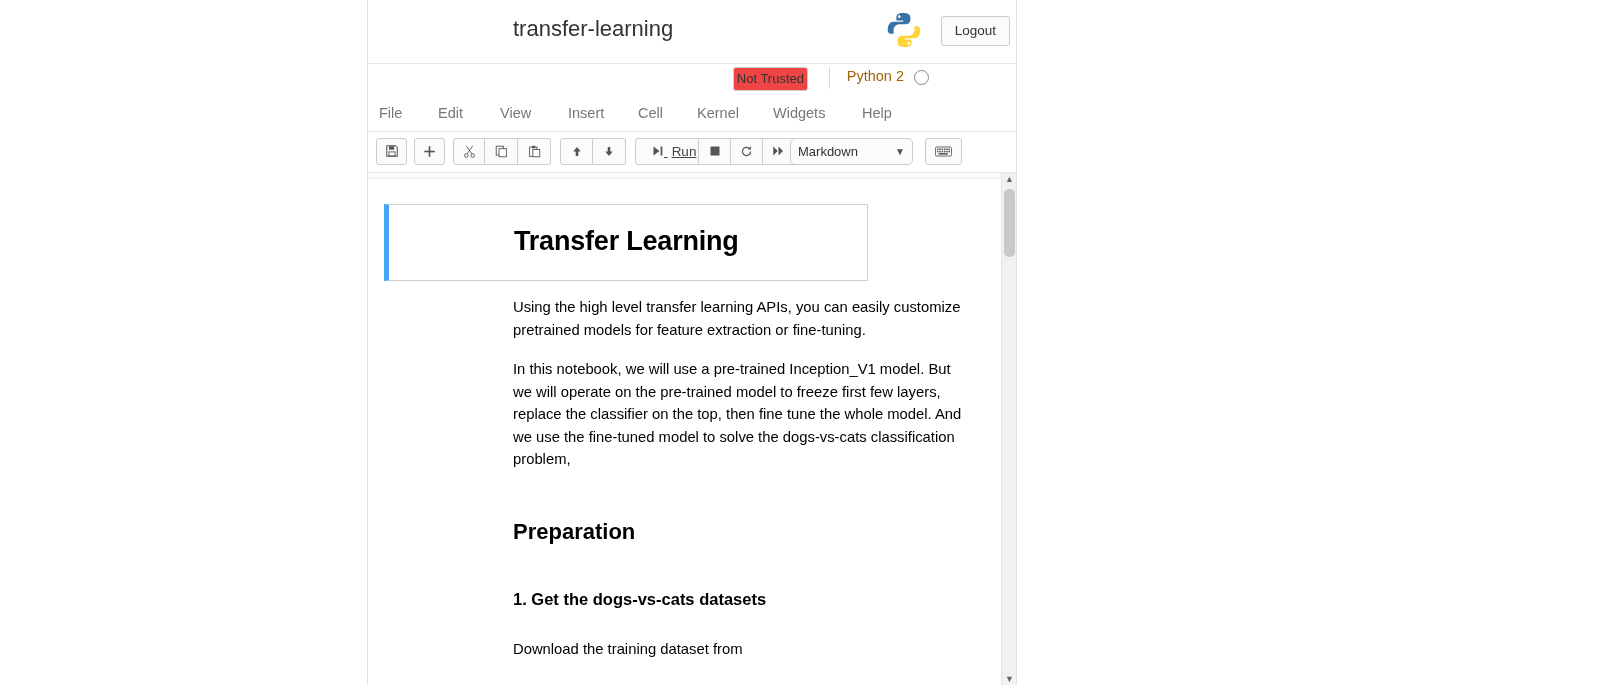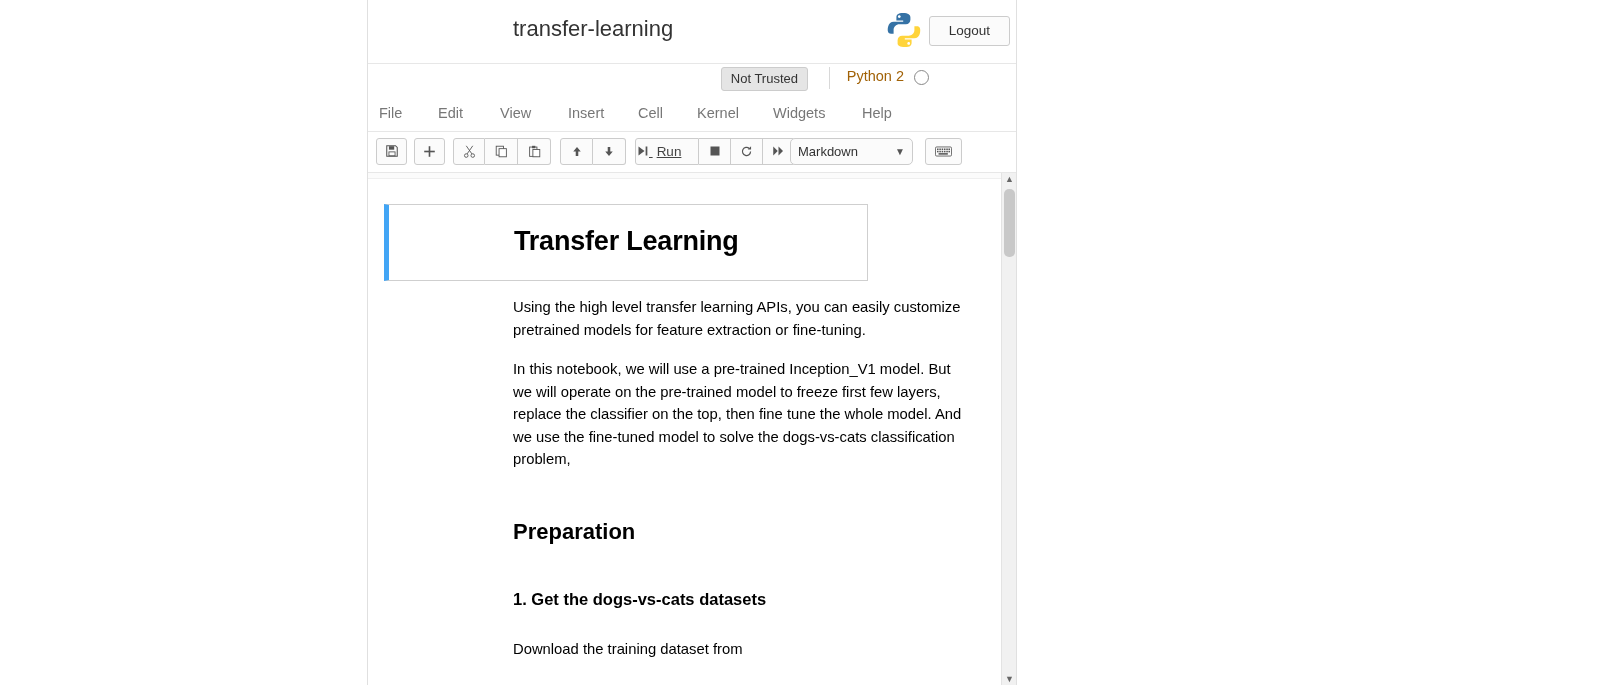--- a/index.html
+++ b/index.html
@@ -58,21 +58,21 @@
     top: 10px;
     width: 36px;
     height: 40px;
   }
 
   .logout-btn {
     position: absolute;
     right: 6px;
     top: 16px;
     height: 30px;
-    padding: 0 19px;
+    padding: 0 13px;
     line-height: 28px;
     font-size: 13.5px;
     color: #333;
     background: #fbfbfb;
     border: 1px solid #cccccc;
     border-radius: 3px;
     box-sizing: border-box;
     cursor: pointer;
     font-family: "Liberation Sans", sans-serif;
   }
@@ -82,24 +82,24 @@
     position: relative;
     height: 33px;
     border-bottom: 1px solid #ffffff;
   }
   .not-trusted {
     position: absolute;
     right: 208px;
     top: 3px;
     height: 24px;
     line-height: 22px;
-    padding: 0 9px;
+    padding: 0 3px;
     font-size: 13px;
     color: #333;
-    background: #e5e5e5;
+    background: #ef4444;
     border: 1px solid #cccccc;
     border-radius: 3px;
     box-sizing: border-box;
     cursor: pointer;
   }
   .kernel-sep {
     position: absolute;
     right: 186px;
     top: 3px;
     width: 1px;
@@ -378,21 +378,21 @@
         <path d="M8 2l5 6H9.7v6H6.3V8H3z" fill="#555"></path>
       </svg>
     </div>
 
     <div class="tb-btn tb-grp-r" style="left:225px; width:33px;">
       <svg width="12" height="13" viewBox="0 0 16 16" style="vertical-align:-2px">
         <path d="M8 14l5-6H9.7V2H6.3v6H3z" fill="#555"></path>
       </svg>
     </div>
 
-    <div class="tb-btn tb-grp-l" style="left:267px; width:64px; text-align:left; padding-left:1px;text-decoration:underline;">
+    <div class="tb-btn tb-grp-l" style="left:267px; width:64px; text-align:left; padding-left:16px;text-decoration:underline;">
       <svg width="12" height="12" viewBox="0 0 16 16" style="vertical-align:-1px">
         <path d="M2 2l8 6-8 6z" fill="#555"></path>
         <rect x="11.5" y="2" width="2.3" height="12" fill="#555"></rect>
       </svg>
       <span style="margin-left:4px;font-size:13.5px;">Run</span>
     </div>
 
     <div class="tb-btn tb-grp-m" style="left:331px; width:32px;">
       <svg width="12" height="12" viewBox="0 0 16 16" style="vertical-align:-1px">
         <rect x="2" y="2" width="12" height="12" fill="#555"></rect>

